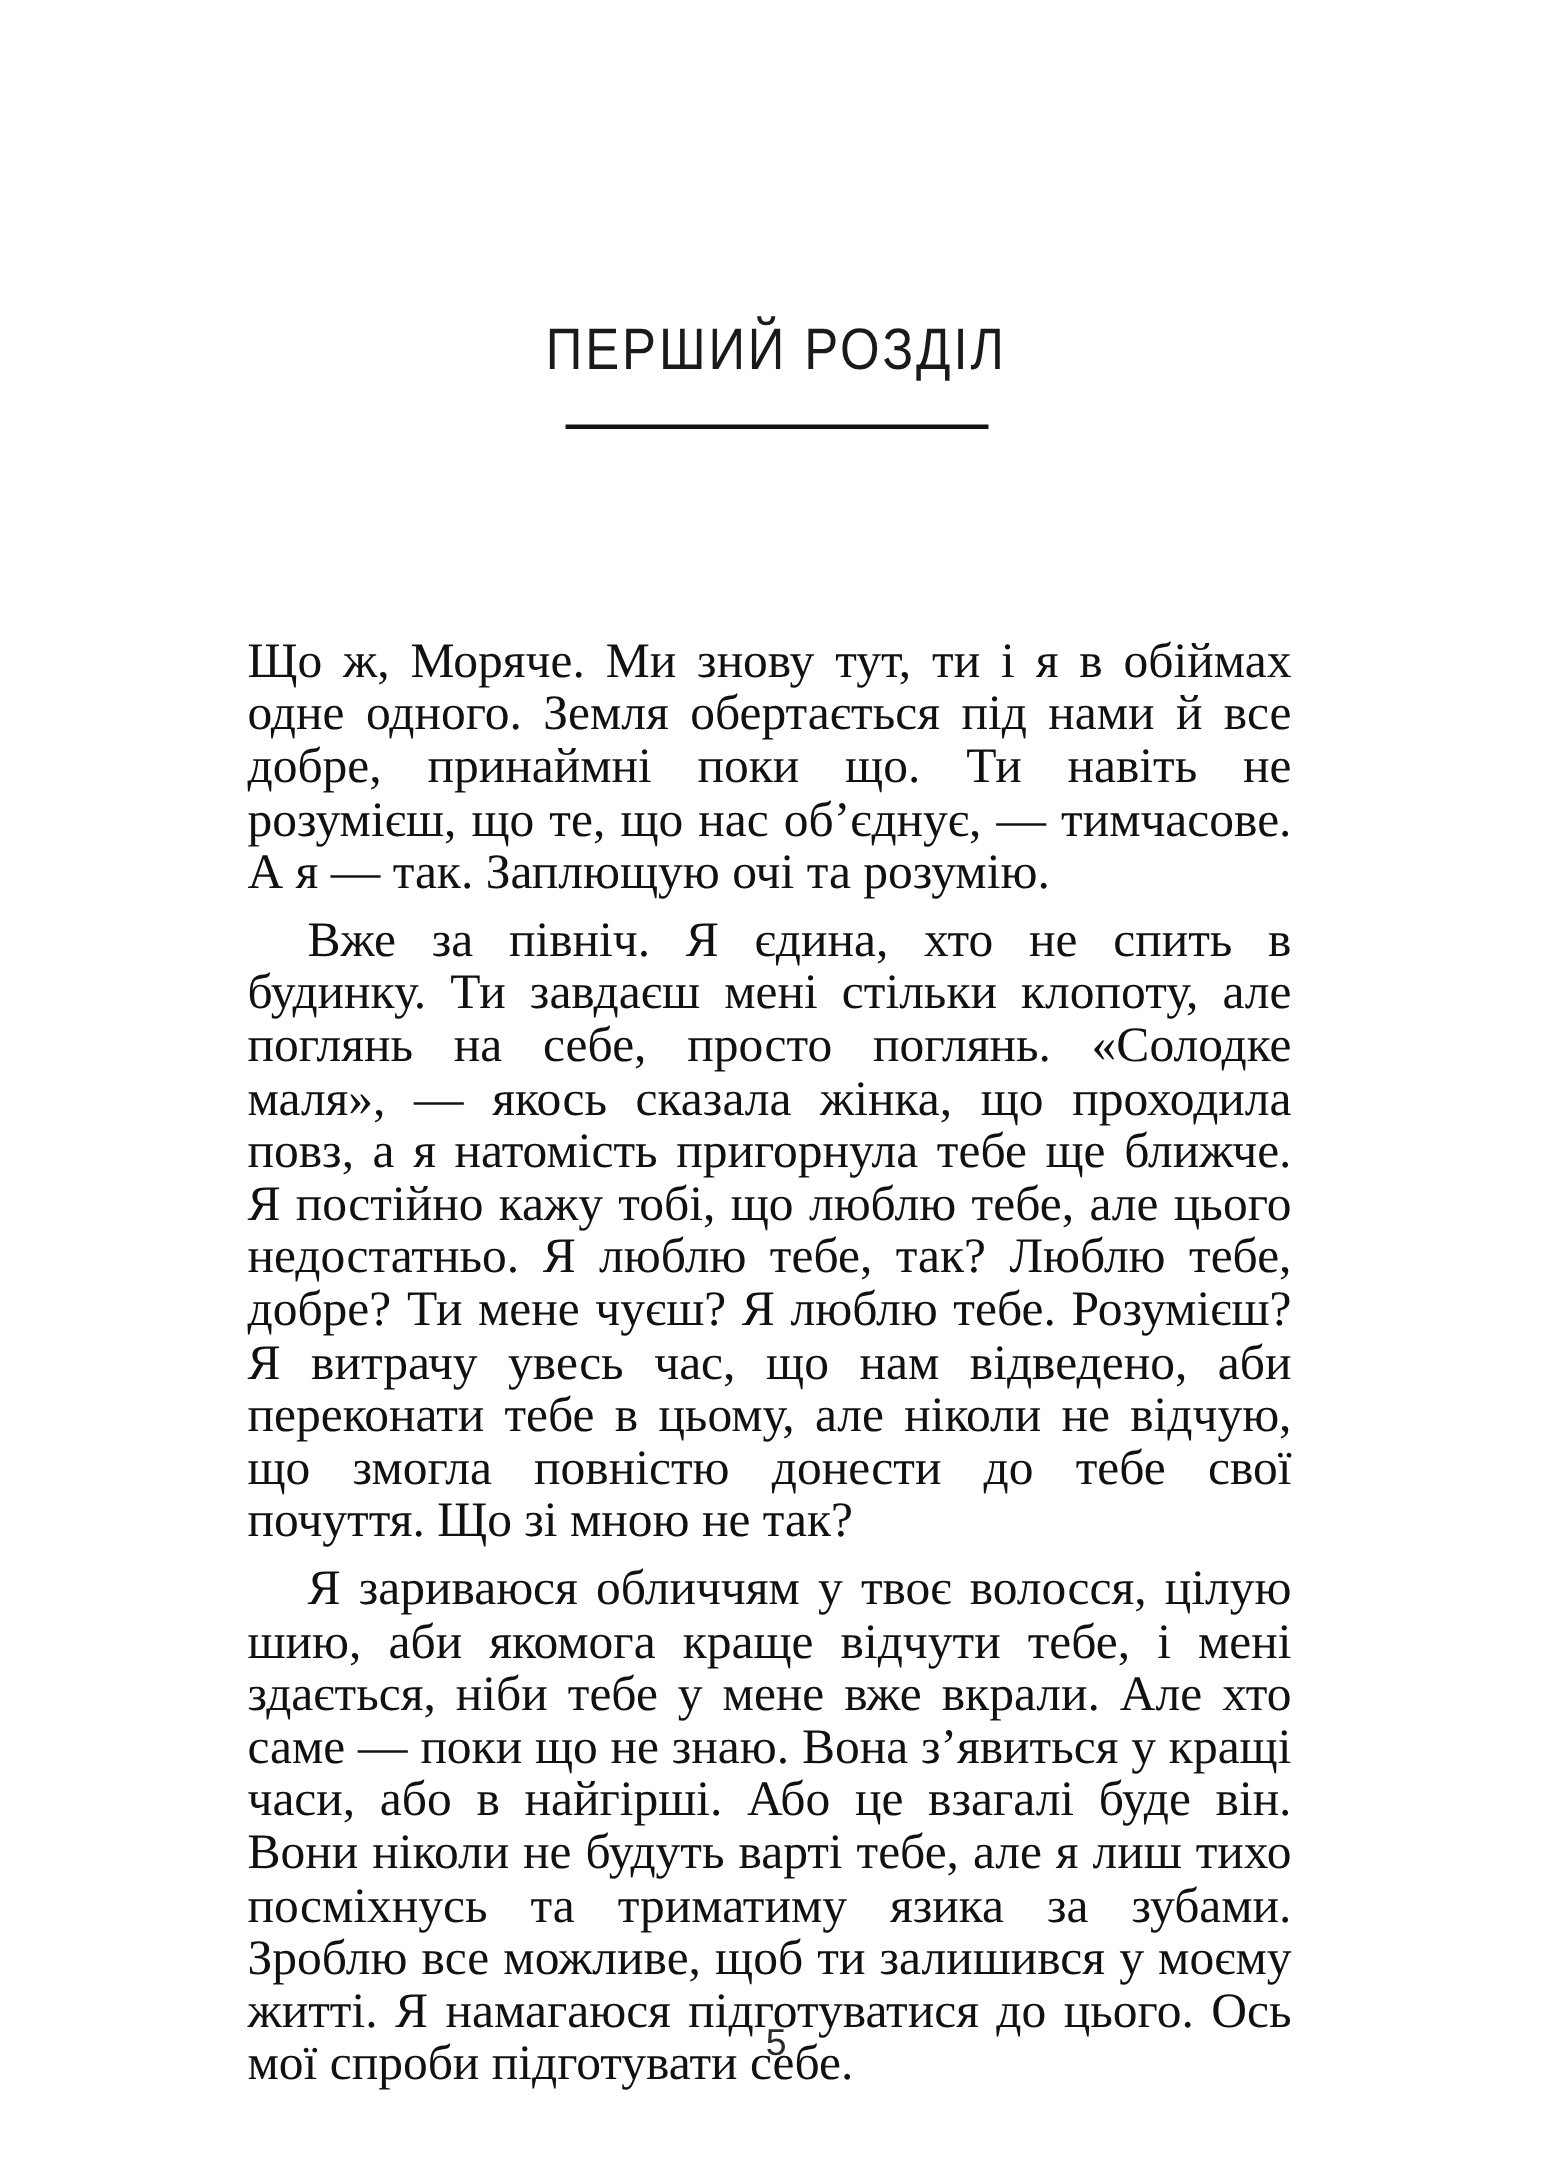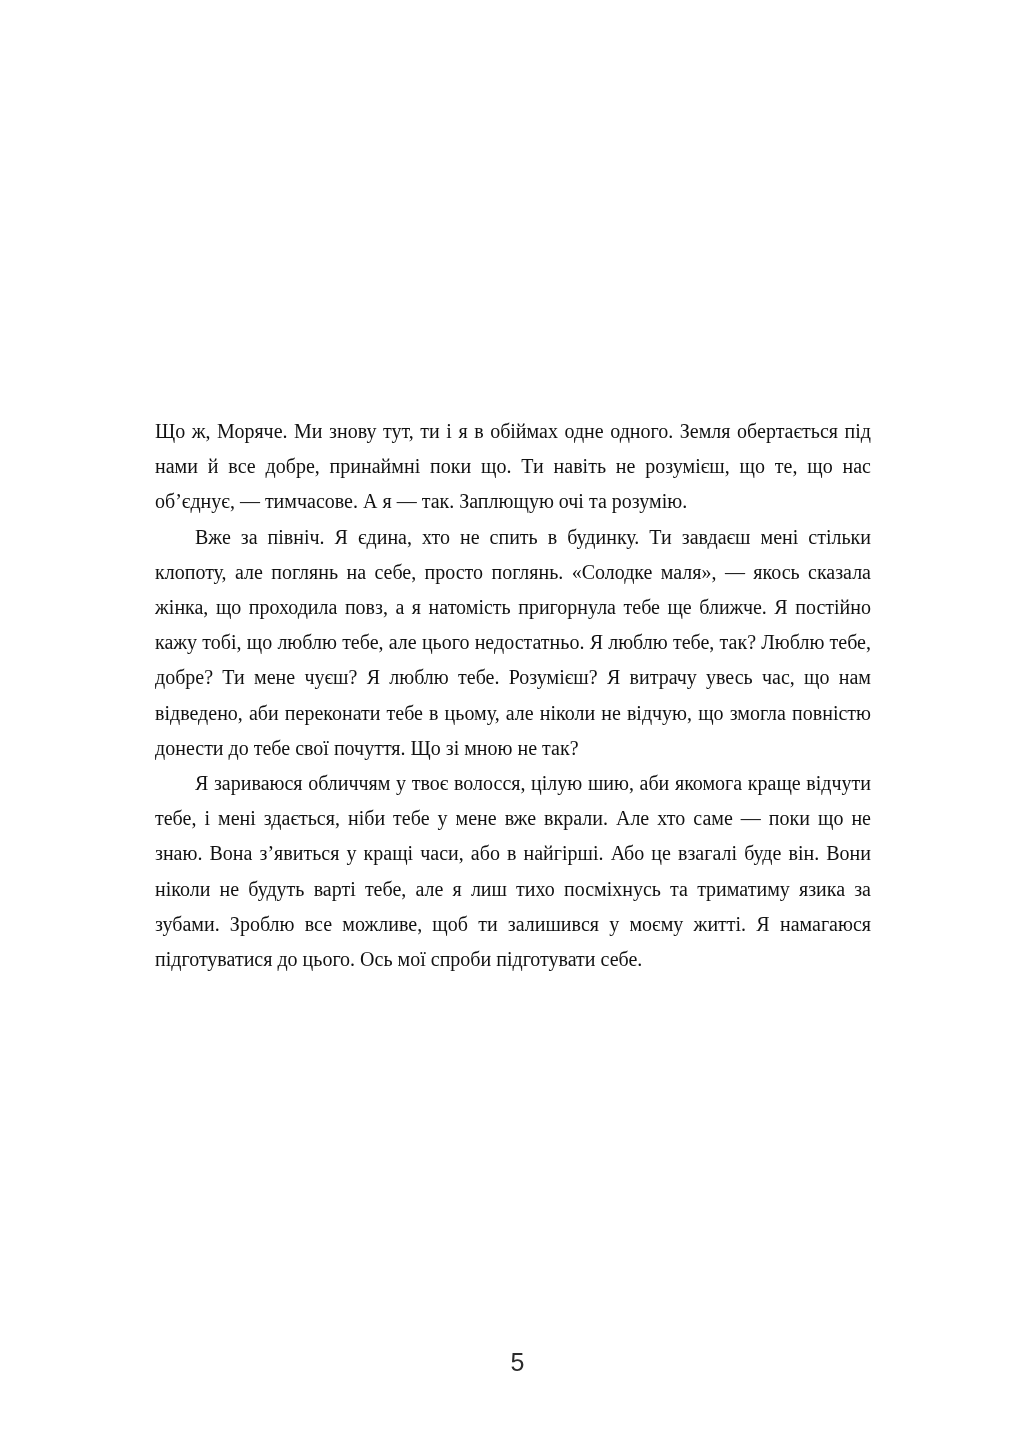--- a/index.html
+++ b/index.html
@@ -50,23 +50,23 @@
 
   
   .text-column {
     position: absolute;
     top: 414px;
     left: 155px;
     width: 716px;
   }
 
   .para {
-    margin: 0;
+    margin: 10px;
     font-family: "Liberation Serif", "DejaVu Serif", serif;
-    font-size: 20px;
+    font-size: 33px;
     line-height: 35.2px;
     color: #111111;
     text-align: justify;
     text-justify: inter-word;
     -webkit-hyphens: manual;
     hyphens: manual;
     text-indent: 40px;
   }
 
   .para.first {
@@ -88,20 +88,24 @@
     font-size: 25px;
     font-weight: 400;
     color: #2b2b2b;
   }
 </style>
 </head>
 <body>
 
 <div class="page">
 
+  <div class="chapter-header">
+    <span class="chapter-title">ПЕРШИЙ РОЗДІЛ</span>
+    <div class="chapter-rule"></div>
+  </div>
 
   <div class="text-column">
 
     <p class="para first">Що ж, Моряче. Ми знову тут, ти і я в обіймах одне одного. Земля обертається під нами й все добре, принаймні поки що. Ти навіть не розумієш, що те, що нас об’єднує, — тимчасове. А я — так. Заплющую очі та розумію.</p>
 
     <p class="para"><span>Вже за північ. Я єдина, хто не спить в будинку. Ти завдаєш мені стільки клопоту, але поглянь на себе, просто поглянь. «Солодке маля», — якось сказала жінка, що проходила повз, а я натомість пригорнула тебе ще ближче. Я постійно кажу тобі, що люблю тебе, але цього недостатньо. </span><span class="italic-run">Я люблю тебе, так? Люблю тебе, добре? Ти мене чуєш? Я люблю тебе. Розумієш?</span><span> Я витрачу увесь час, що нам відведено, аби переконати тебе в цьому, але ніколи не відчую, що змогла повністю донести до тебе свої почуття. Що зі мною не так?</span></p>
 
     <p class="para">Я зариваюся обличчям у твоє волосся, цілую шию, аби якомога краще відчути тебе, і мені здається, ніби тебе у мене вже вкрали. Але хто саме — поки що не знаю. Вона з’явиться у кращі часи, або в найгірші. Або це взагалі буде він. Вони ніколи не будуть варті тебе, але я лиш тихо посміхнусь та триматиму язика за зубами. Зроблю все можливе, щоб ти залишився у моєму житті. Я намагаюся підготуватися до цього. Ось мої спроби підготувати себе.</p>
 
 

